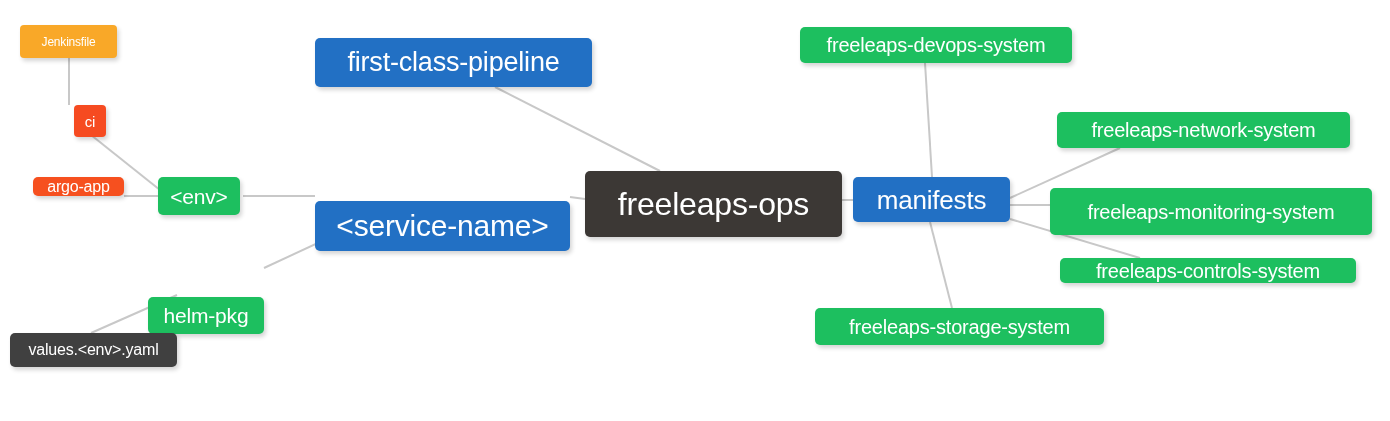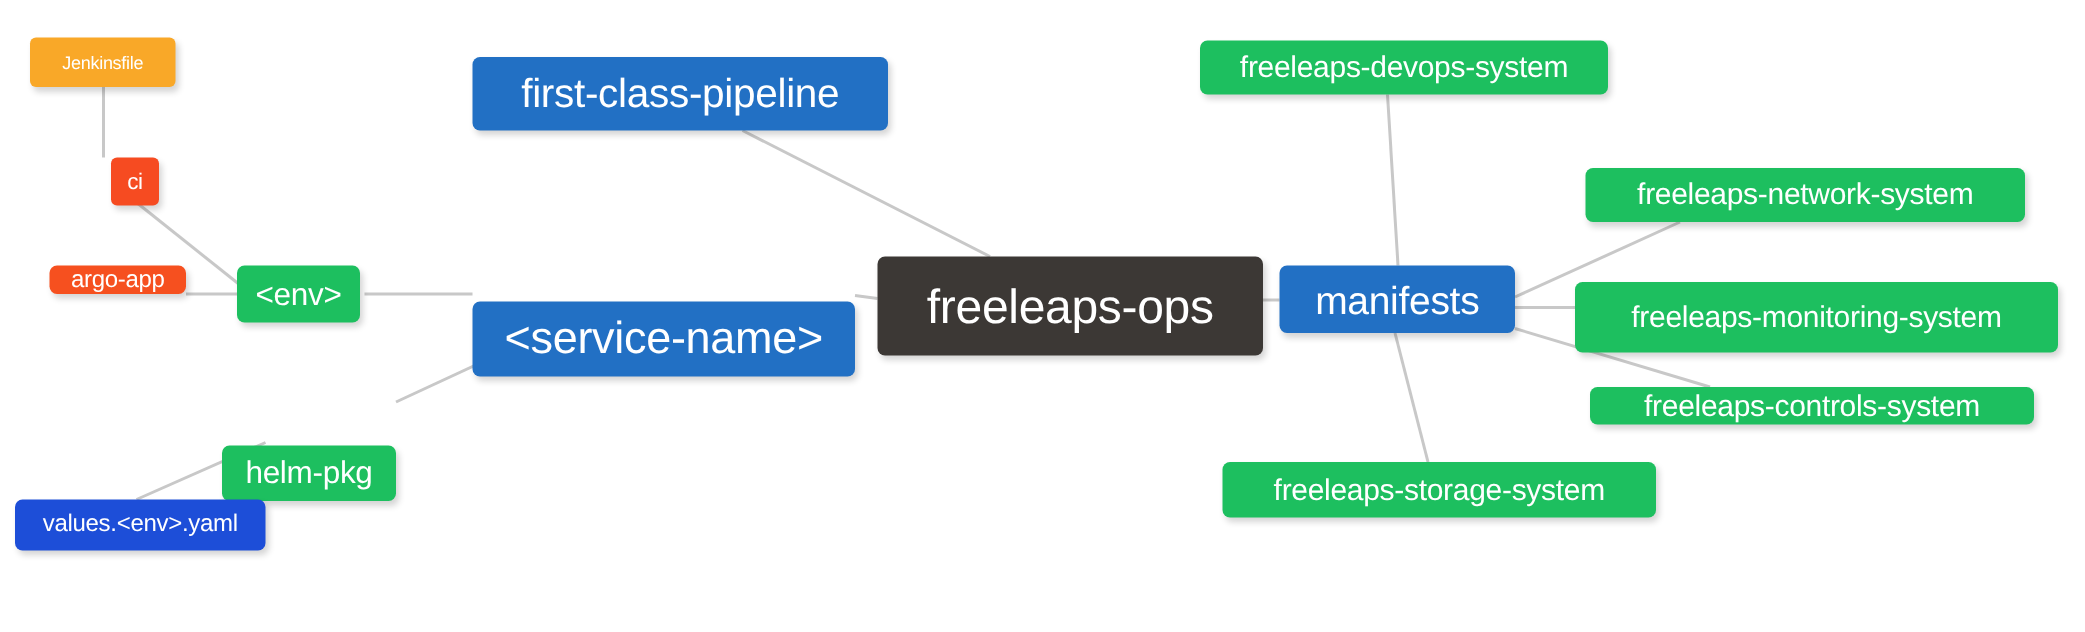--- a/index.html
+++ b/index.html
@@ -36,21 +36,21 @@
     white-space: nowrap;
     line-height: 1;
     box-shadow: 2px 3px 4px rgba(0,0,0,0.17);
     letter-spacing: -0.2px;
   }
   .n-jenkinsfile      { left:20px;  top:25px;  width:97px;  height:33px; background:#F9A828; font-size:12px; border-radius:4px; }
   .n-ci               { left:54px;  top:105px; width:32px;  height:32px; background:#F64B21; font-size:15px; border-radius:4px;margin-left:20px; }
   .n-argo             { left:33px;  top:177px; width:91px;  height:19px; background:#F6501F; font-size:16px; }
   .n-env              { left:158px; top:177px; width:82px;  height:38px; background:#1DBF5F; font-size:21px; }
   .n-helm             { left:148px; top:258px; width:116px; height:37px; background:#1DBF5F; font-size:21px;margin-top:39px; }
-  .n-values           { left:10px;  top:333px; width:167px; height:34px; background:#1d4ed8; font-size:16px; }
+  .n-values           { left:10px;  top:333px; width:167px; height:34px; background:#404040; font-size:16px; }
   .n-pipeline         { left:315px; top:38px;  width:277px; height:49px; background:#2270C4; font-size:27px;text-align:center; }
   .n-service          { left:315px; top:172px; width:255px; height:50px; background:#2270C4; font-size:30px;margin-top:29px; }
   .n-ops              { left:585px; top:171px; width:257px; height:66px; background:#3C3835; font-size:32px; }
   .n-manifests        { left:853px; top:177px; width:157px; height:45px; background:#2270C4; font-size:26px; }
   .n-devops           { left:800px; top:27px;  width:272px; height:36px; background:#1DBF5F; font-size:20px; }
   .n-network          { left:1057px;top:112px; width:293px; height:36px; background:#1DBF5F; font-size:20px;text-align:right; }
   .n-monitoring       { left:1050px;top:188px; width:322px; height:47px; background:#1DBF5F; font-size:20px; }
   .n-controls         { left:1060px;top:258px; width:296px; height:25px; background:#1DBF5F; font-size:20px; }
   .n-storage          { left:815px; top:308px; width:289px; height:37px; background:#1DBF5F; font-size:20px; }
 </style>

